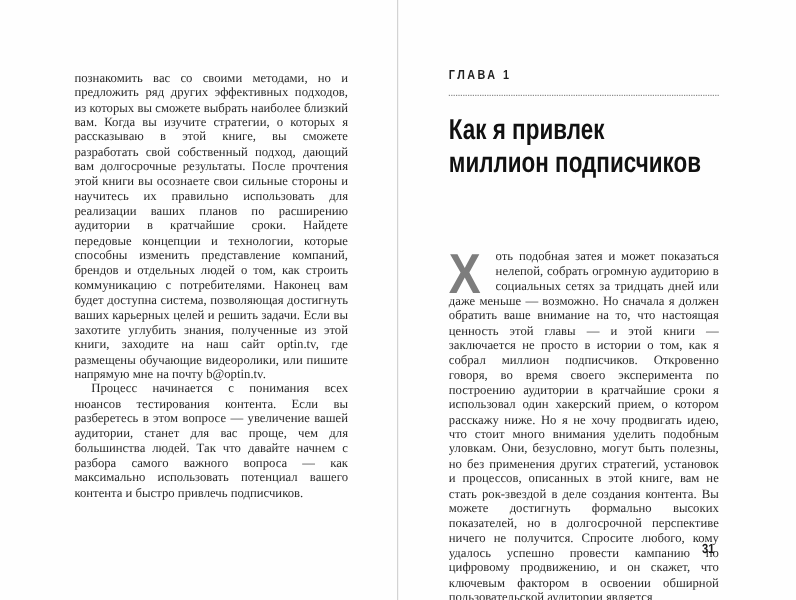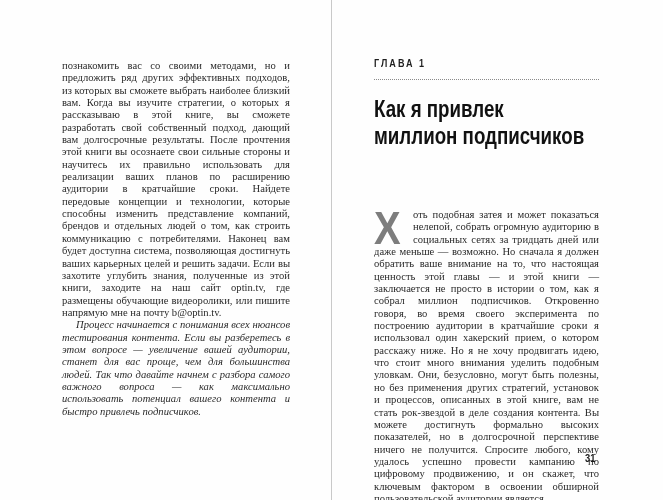--- a/index.html
+++ b/index.html
@@ -50,21 +50,20 @@
       position: absolute;
       left: 62px;
       top: 60px;
       width: 228px;
     }
     .left-text p {
       margin: 0;
     }
     .left-text p + p {
       text-indent: 14px;
-      font-style: italic;
     }
     .chapter-label {
       position: absolute;
       left: 374px;
       top: 57px;
       font-family: "Liberation Sans", "DejaVu Sans", sans-serif;
       font-size: 11px;
       letter-spacing: 2.5px;
       font-weight: bold;
       color: #1f1f1f;

